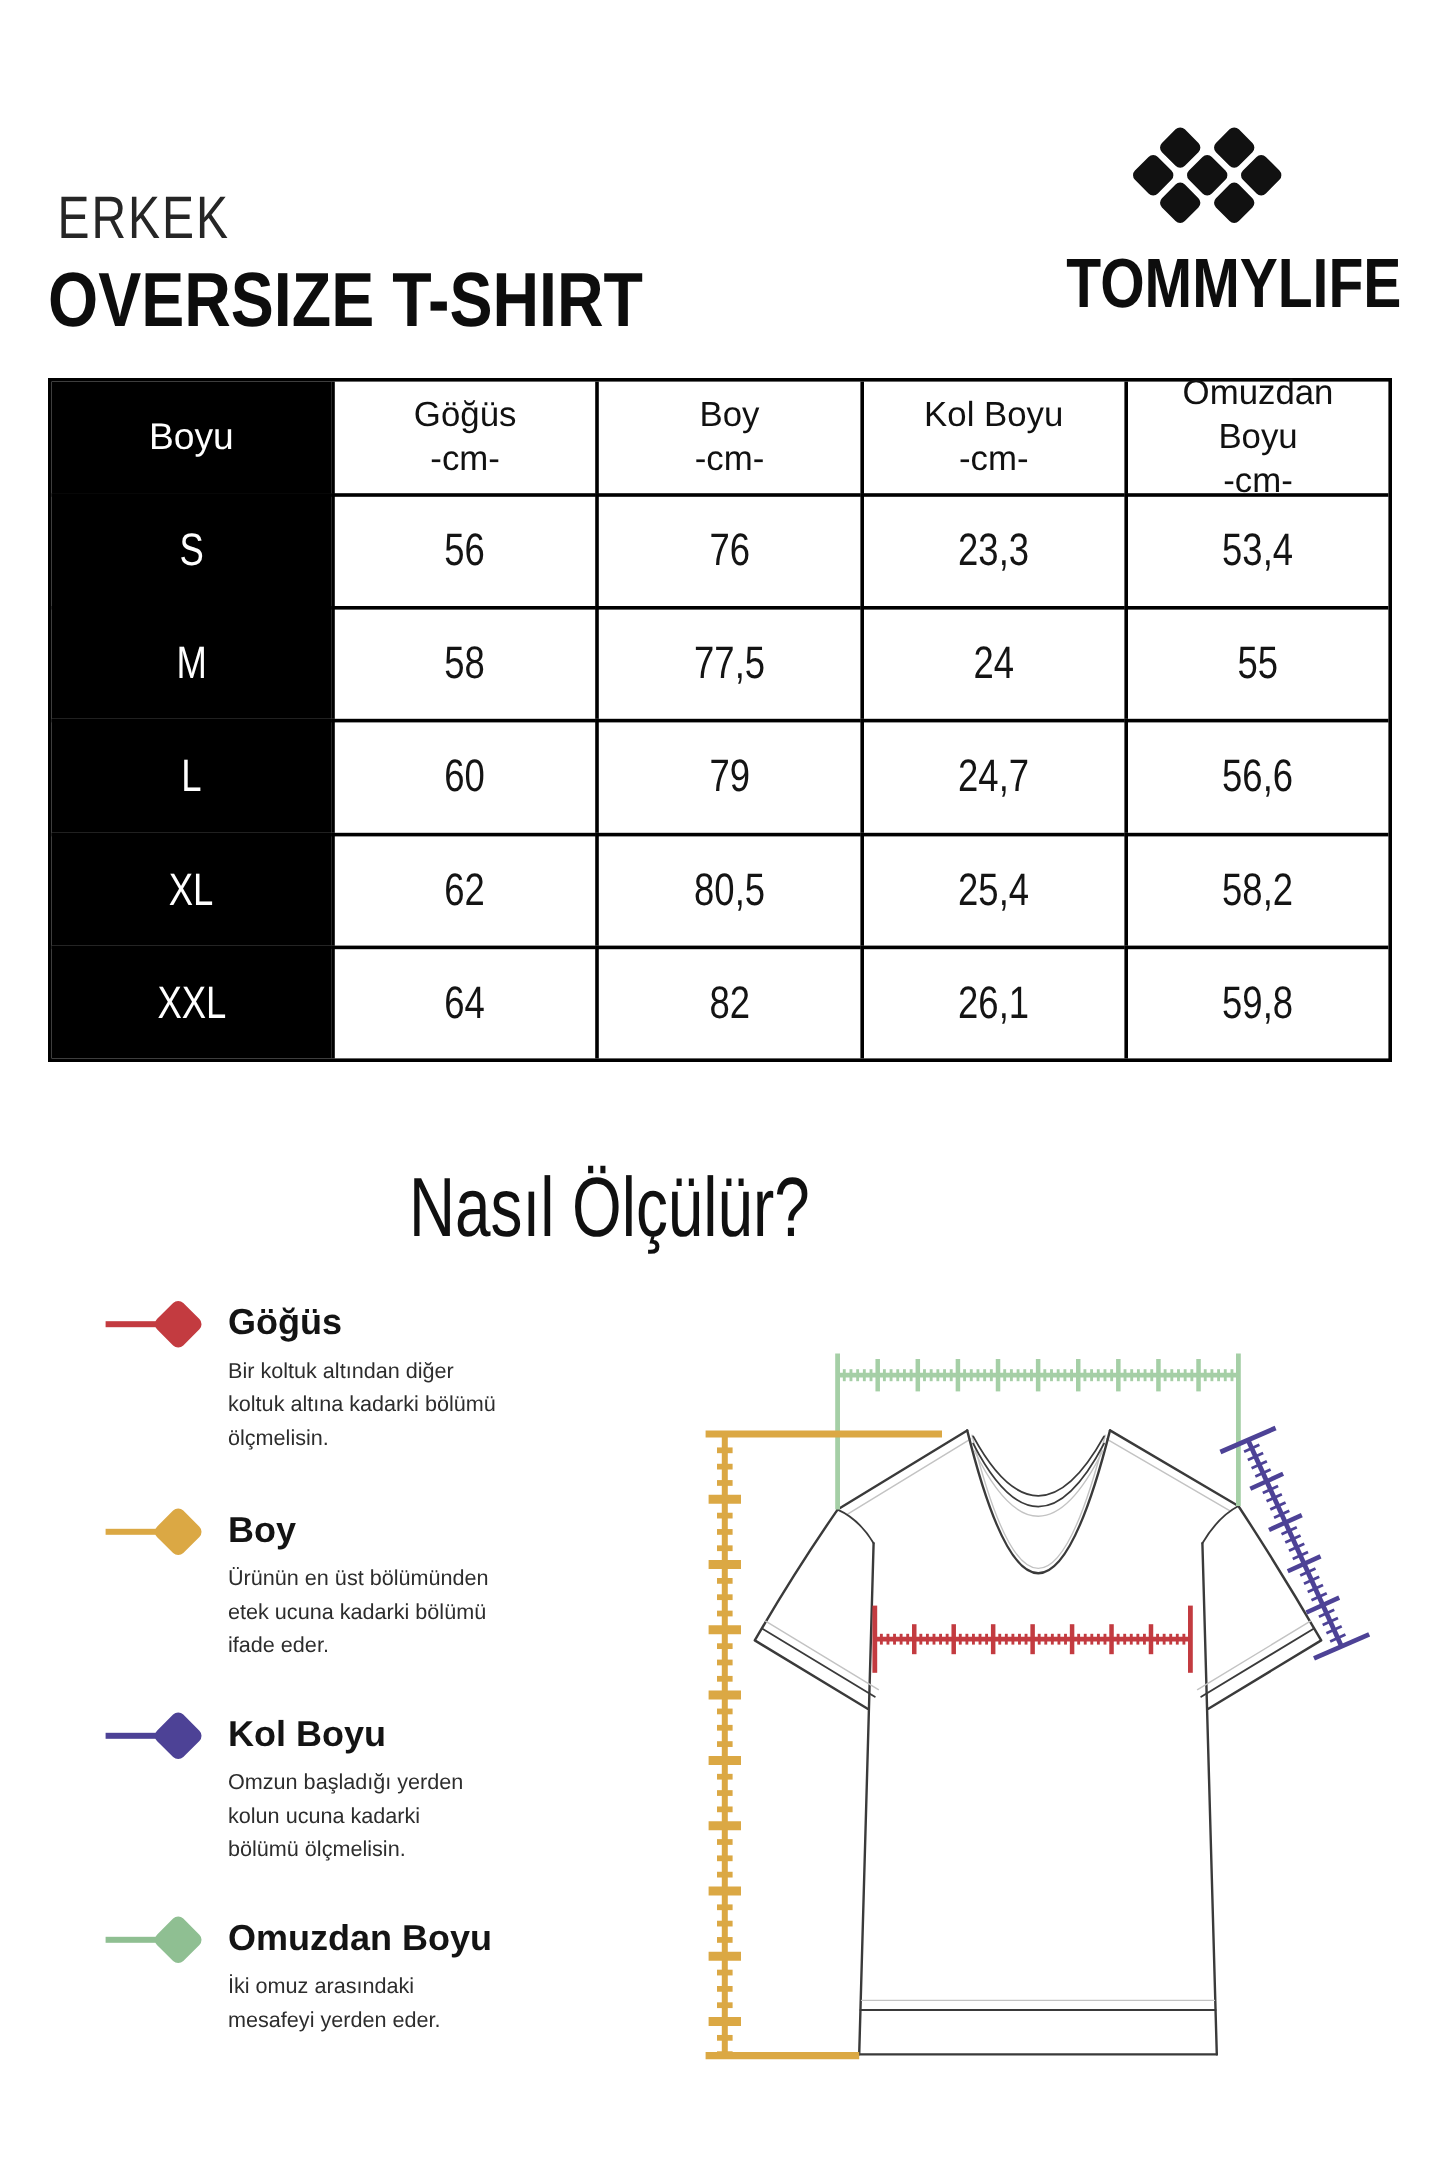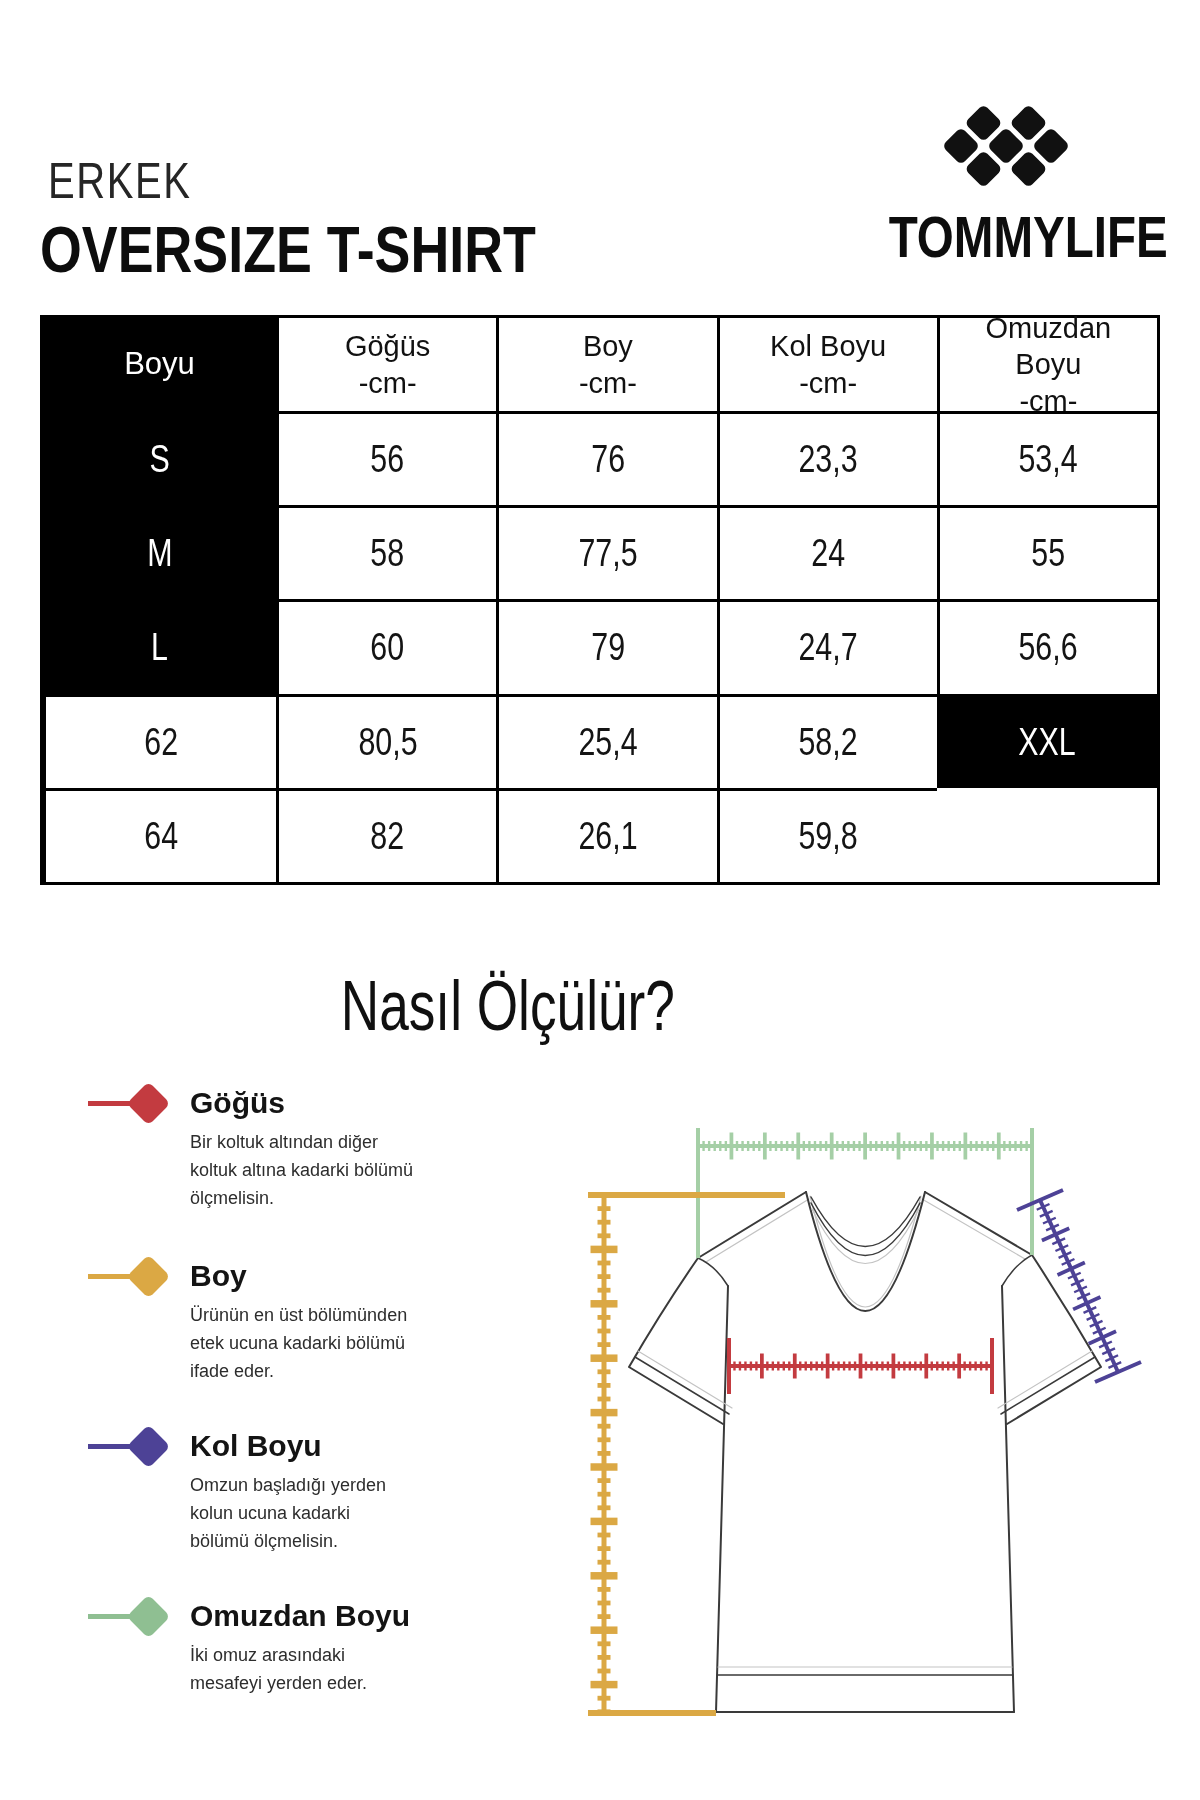--- a/index.html
+++ b/index.html
@@ -124,20 +124,23 @@
   <div class="cell">
       <span class="val cond">79</span>
     </div>
   <div class="cell">
       <span class="val cond">24,7</span>
     </div>
   <div class="cell">
       <span class="val cond">56,6</span>
     </div>
 
+  <div class="cell c-size first-col">
+      <span class="val cond">XL</span>
+    </div>
   <div class="cell">
       <span class="val cond">62</span>
     </div>
   <div class="cell">
       <span class="val cond">80,5</span>
     </div>
   <div class="cell">
       <span class="val cond">25,4</span>
     </div>
   <div class="cell">

